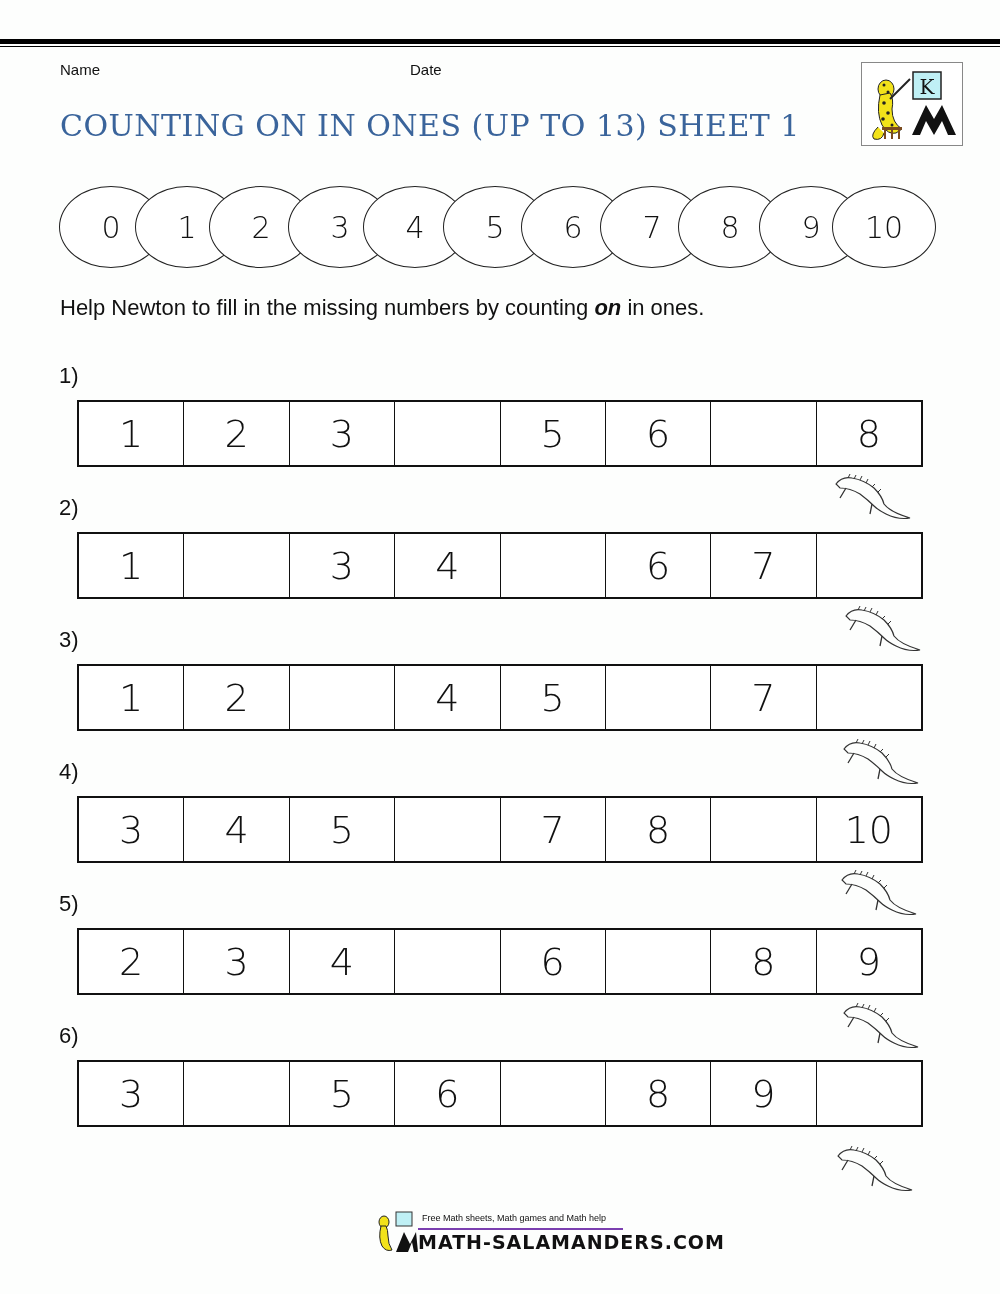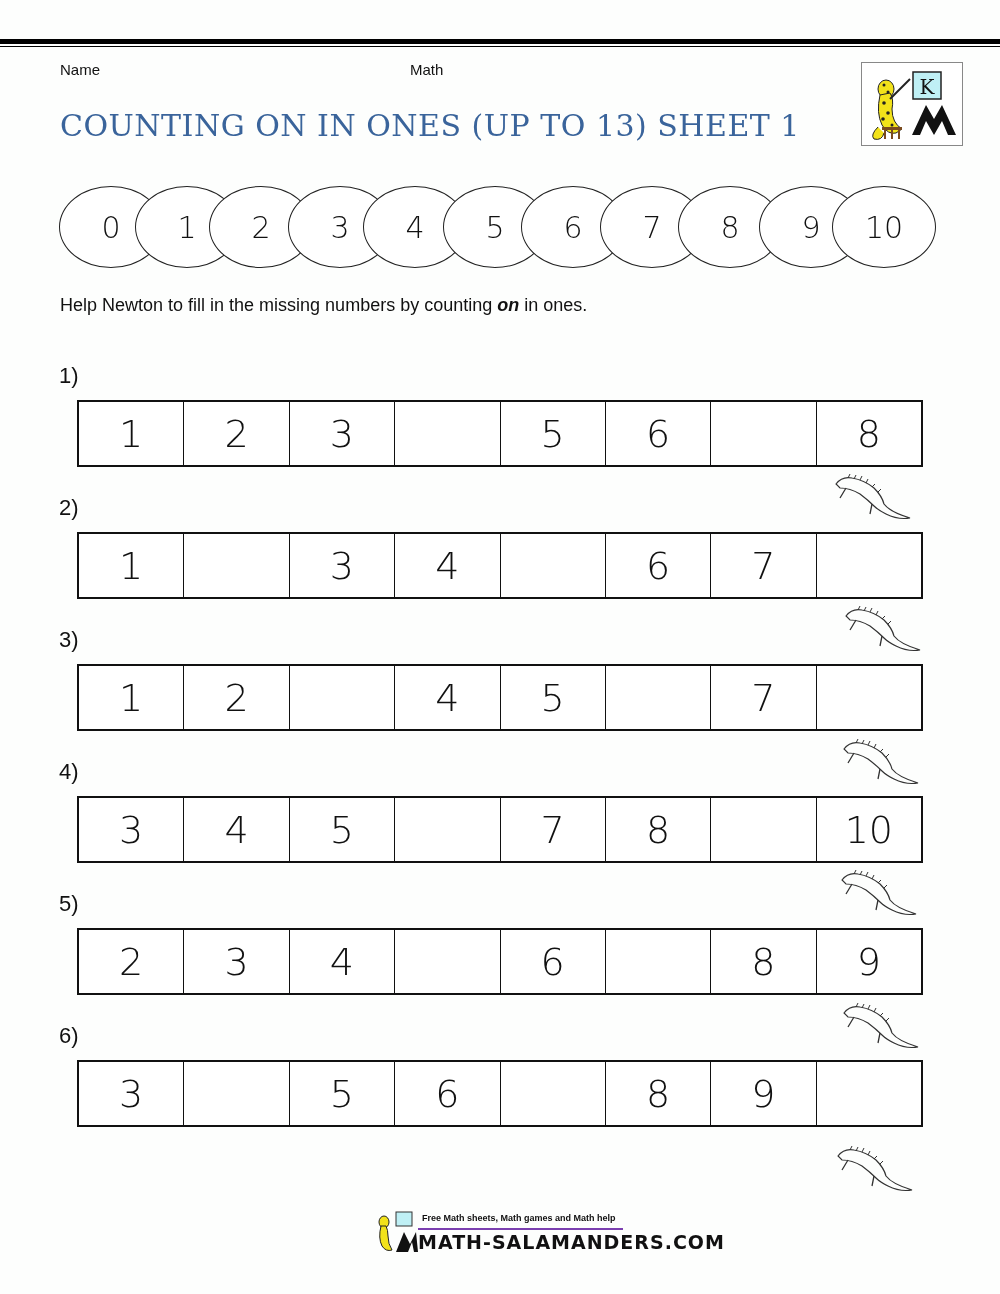--- a/index.html
+++ b/index.html
@@ -4,40 +4,40 @@
 <style>
   html, body { margin:0; padding:0; }
   body { width:1000px; height:1294px; background:#fdfefd; position:relative; overflow:hidden; font-family:"Liberation Sans", sans-serif; color:#111; }
   .rule-thick { position:absolute; left:0; top:39px; width:1000px; height:5px; background:#000; }
   .rule-thin { position:absolute; left:0; top:46px; width:1000px; height:1px; background:#000; }
   .label { position:absolute; font-size:15px; top:61px; }
   .title { position:absolute; left:60px; top:108px; font-family:"DejaVu Serif", serif; font-size:30px; color:#3a649b; letter-spacing:0.5px; white-space:nowrap; }
   .logo { position:absolute; left:861px; top:62px; width:102px; height:84px; border:1px solid #888; background:#fff; box-sizing:border-box; }
   .line { position:absolute; left:0; top:186px; width:1000px; height:90px; }
   .oval { position:absolute; top:0; width:104px; height:82px; border:1.5px solid #222; border-radius:50%; background:#fff; box-sizing:border-box; display:flex; align-items:center; justify-content:center; font-family:"DejaVu Sans", sans-serif; font-size:30px; font-weight:300; }
-  .instr { position:absolute; left:60px; top:295px; font-size:18px; white-space:nowrap; }
+  .instr { position:absolute; left:60px; top:295px; font-size:22px; white-space:nowrap; }
   .instr b { font-style:italic; }
   .qnum { position:absolute; left:59px; font-size:22px; }
   .row { position:absolute; left:77px; width:846px; height:67px; border:2.5px solid #111; box-sizing:border-box; display:flex; background:#fff; }
   .cell { flex:1; border-right:1.5px solid #111; display:flex; align-items:center; justify-content:center; font-family:"DejaVu Sans", sans-serif; font-size:38px; font-weight:300; }
   .cell:last-child { border-right:none; }
   .newt { position:absolute; left:828px; width:90px; height:52px; }
   .footer { position:absolute; left:374px; top:1210px; width:252px; height:44px; }
-  .footer .tag { position:absolute; left:48px; top:3px; font-size:9px; font-weight:bold; white-space:nowrap; }
+  .footer .tag { position:absolute; left:48px; top:3px; font-size:9px; font-weight:normal; white-space:nowrap; }
   .footer .bar { position:absolute; left:44px; top:18px; width:205px; height:2px; background:#7b3fb0; }
   .footer .site { position:absolute; left:44px; top:21px; font-size:19px; font-weight:bold; letter-spacing:1px; white-space:nowrap; font-family:"DejaVu Sans", sans-serif; }
 </style>
 </head>
 <body>
 
 <div class="rule-thick"></div>
 <div class="rule-thin"></div>
 
 <div class="label" style="left:60px;">Name</div>
-<div class="label" style="left:410px;">Math</div>
+<div class="label" style="left:410px;">Date</div>
 
 <div class="title">COUNTING ON IN ONES (UP TO 13) SHEET 1</div>
 
 <div class="logo">
   <svg width="100" height="82" viewBox="0 0 100 82">
     <rect x="51" y="9" width="28" height="27" fill="#bff0f5" stroke="#222" stroke-width="1.5"></rect>
     <text x="65" y="31" text-anchor="middle" font-family="DejaVu Serif, serif" font-size="20" fill="#111">K</text>
     <path d="M50 72 L64 42 L72 56 L80 42 L94 72 L86 72 L80 58 L72 72 L64 58 L58 72 Z" fill="#111"></path>
     <ellipse cx="24" cy="26" rx="8" ry="9" fill="#f2e21a" stroke="#222"></ellipse>
     <path d="M18 32 Q14 50 20 62 Q26 72 34 70 L40 66 Q30 60 30 46 Q32 36 28 30 Z" fill="#f2e21a" stroke="#222"></path>

